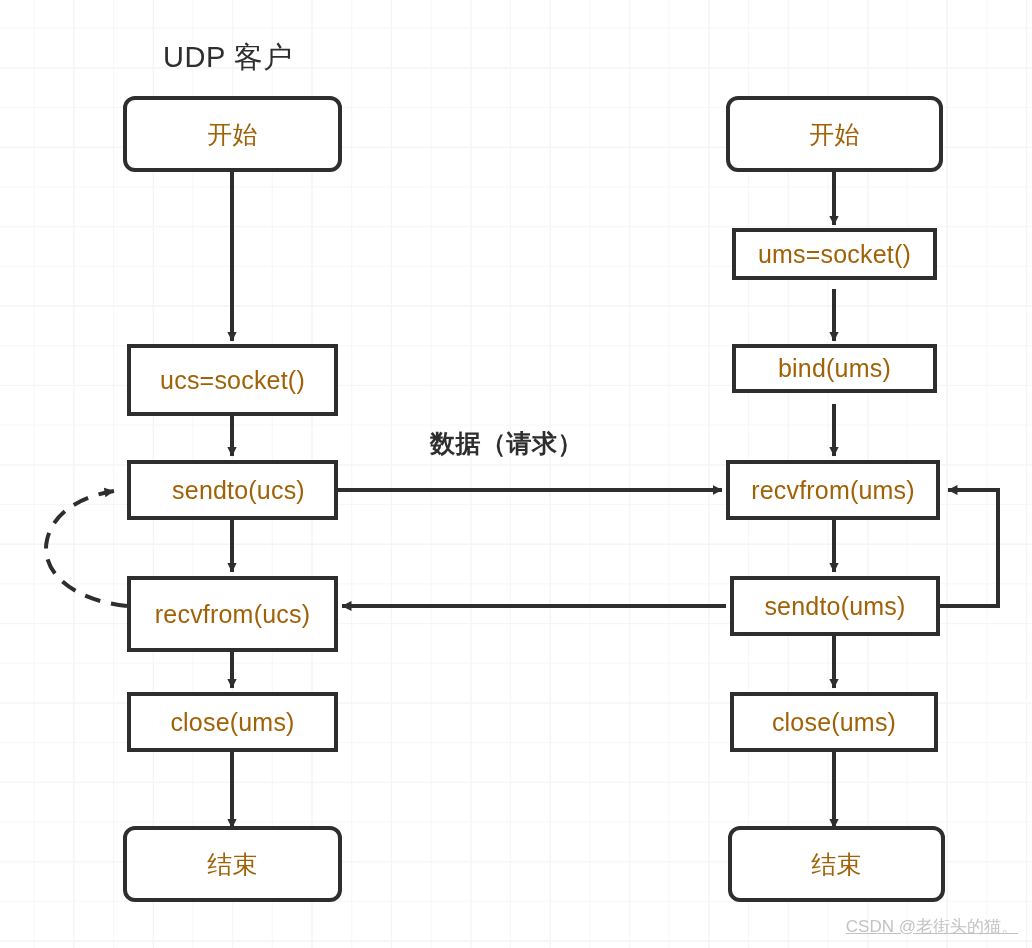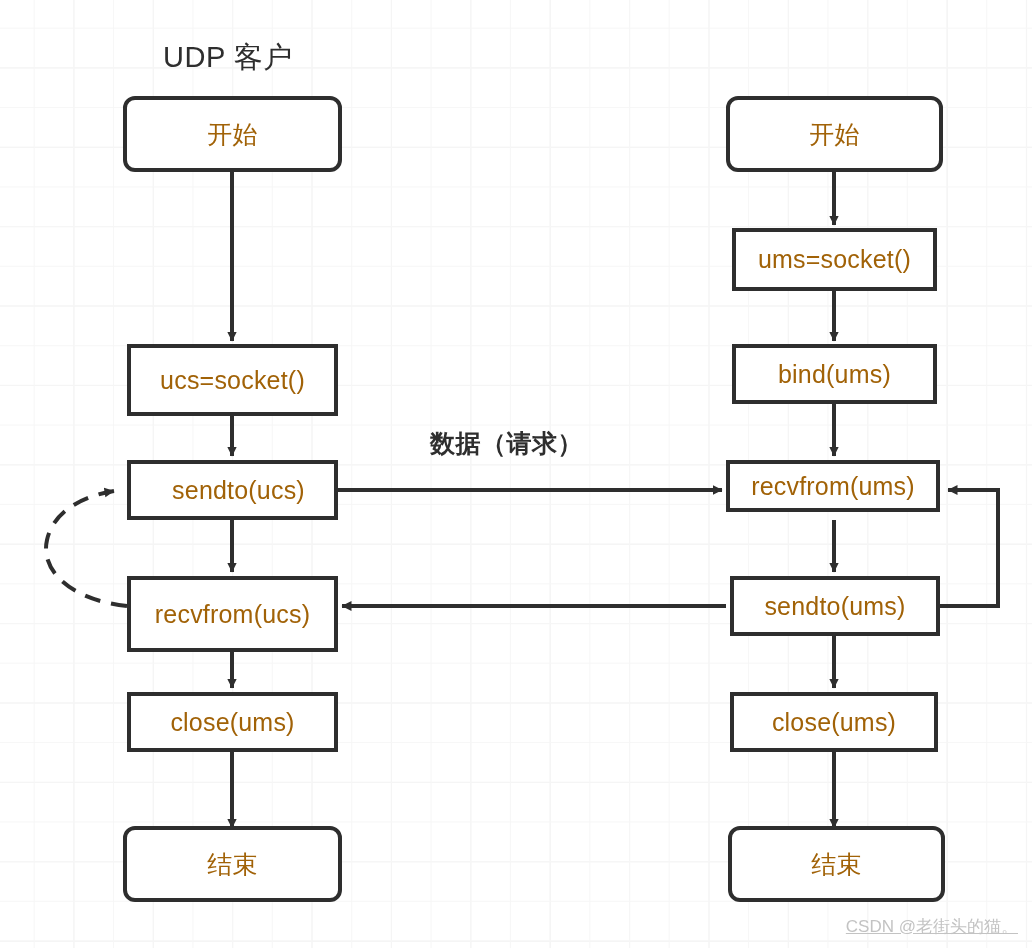--- a/index.html
+++ b/index.html
@@ -127,25 +127,25 @@
   <div class="node" style="left:127px; top:460px; width:211px; height:60px;padding-left:12px;">sendto(ucs)</div>
 
   <div class="node" style="left:127px; top:576px; width:211px; height:76px;">recvfrom(ucs)</div>
 
   <div class="node" style="left:127px; top:692px; width:211px; height:60px;">close(ums)</div>
 
   <div class="node terminal" style="left:123px; top:826px; width:219px; height:76px;">结束</div>
 
   <div class="node terminal" style="left:726px; top:96px; width:217px; height:76px;">开始</div>
 
-  <div class="node" style="left:732px; top:228px; width:205px; height:63px;">ums=socket()</div>
+  <div class="node" style="left:732px; top:228px; width:205px; height:52px;">ums=socket()</div>
 
-  <div class="node" style="left:732px; top:344px; width:205px; height:60px;">bind(ums)</div>
+  <div class="node" style="left:732px; top:344px; width:205px; height:49px;">bind(ums)</div>
 
-  <div class="node" style="left:726px; top:460px; width:214px; height:52px;">recvfrom(ums)</div>
+  <div class="node" style="left:726px; top:460px; width:214px; height:60px;">recvfrom(ums)</div>
 
   <div class="node" style="left:730px; top:576px; width:210px; height:60px;">sendto(ums)</div>
 
   <div class="node" style="left:730px; top:692px; width:208px; height:60px;">close(ums)</div>
 
   <div class="node terminal" style="left:728px; top:826px; width:217px; height:76px;">结束</div>
 
   <div class="edge-label" style="left:430px; top:427px;">数据（请求）</div>
 
 

